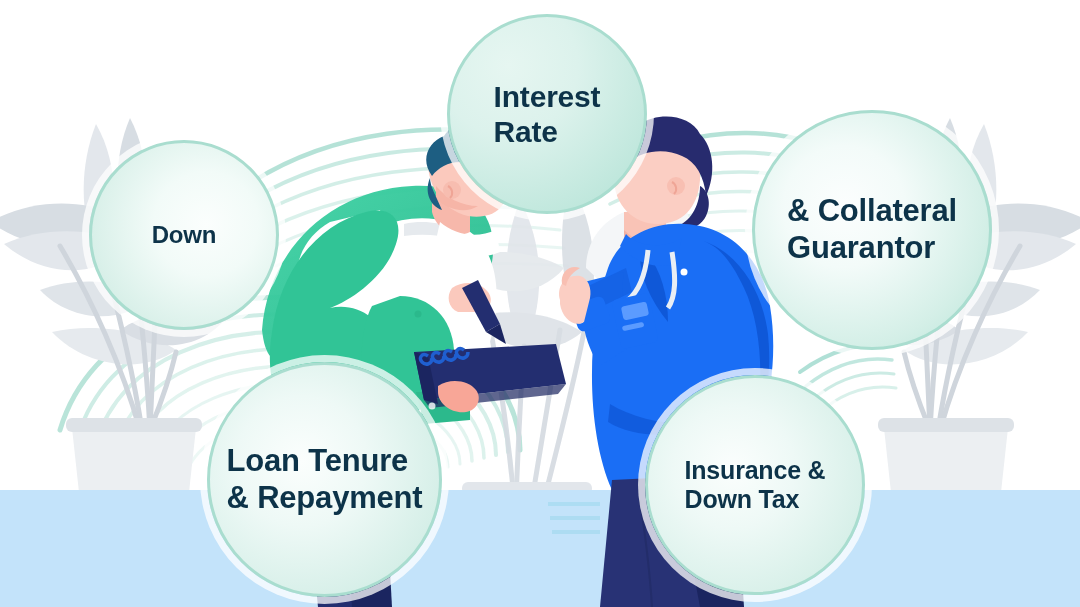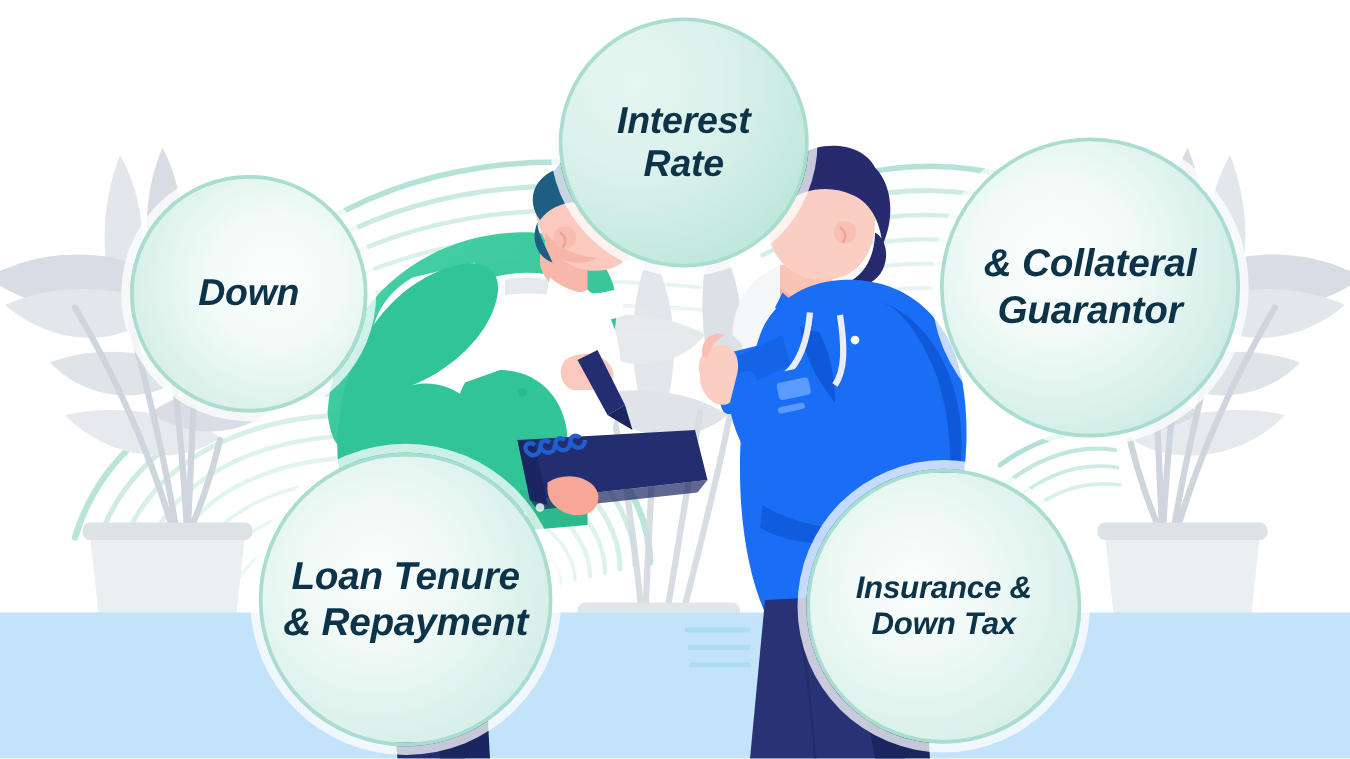--- a/index.html
+++ b/index.html
@@ -11,34 +11,33 @@
   }
   #stage{position:relative;width:1080px;height:607px;overflow:hidden;background:#ffffff;}
 
   
   .layer{position:absolute;inset:0;}
 
   
   .bubble{
     position:absolute;border-radius:50%;
     display:flex;align-items:center;justify-content:center;
-    text-align:center;
+    text-align:left;
     color:#0d3349;
     font-weight:bold;
     line-height:1.18;
     box-sizing:border-box;
     border:3px solid #a9ddcf;
     box-shadow:0 0 0 7px rgba(255,255,255,.75);
-    font-style:italic;
   }
   .bubble span{display:block;padding:0 8px;letter-spacing:-0.2px;}
 
   .b-down{
-    left:104px;top:140px;width:190px;height:190px;
-    font-size:30px;
+    left:89px;top:140px;width:190px;height:190px;
+    font-size:24px;
     background:radial-gradient(circle at 62% 44%, #fbfefd 0%, #f2fbf8 34%, #d9f0e9 74%, #c3e8dc 100%);
   }
   .b-interest{
     left:447px;top:14px;width:200px;height:200px;
     font-size:30px;
     background:radial-gradient(circle at 30% 25%, #e6f6f1 0%, #dcf2ec 35%, #bfe7dc 80%, #b2e2d5 100%);
   }
   .b-guarantor{
     left:752px;top:110px;width:240px;height:240px;
     font-size:31px;

